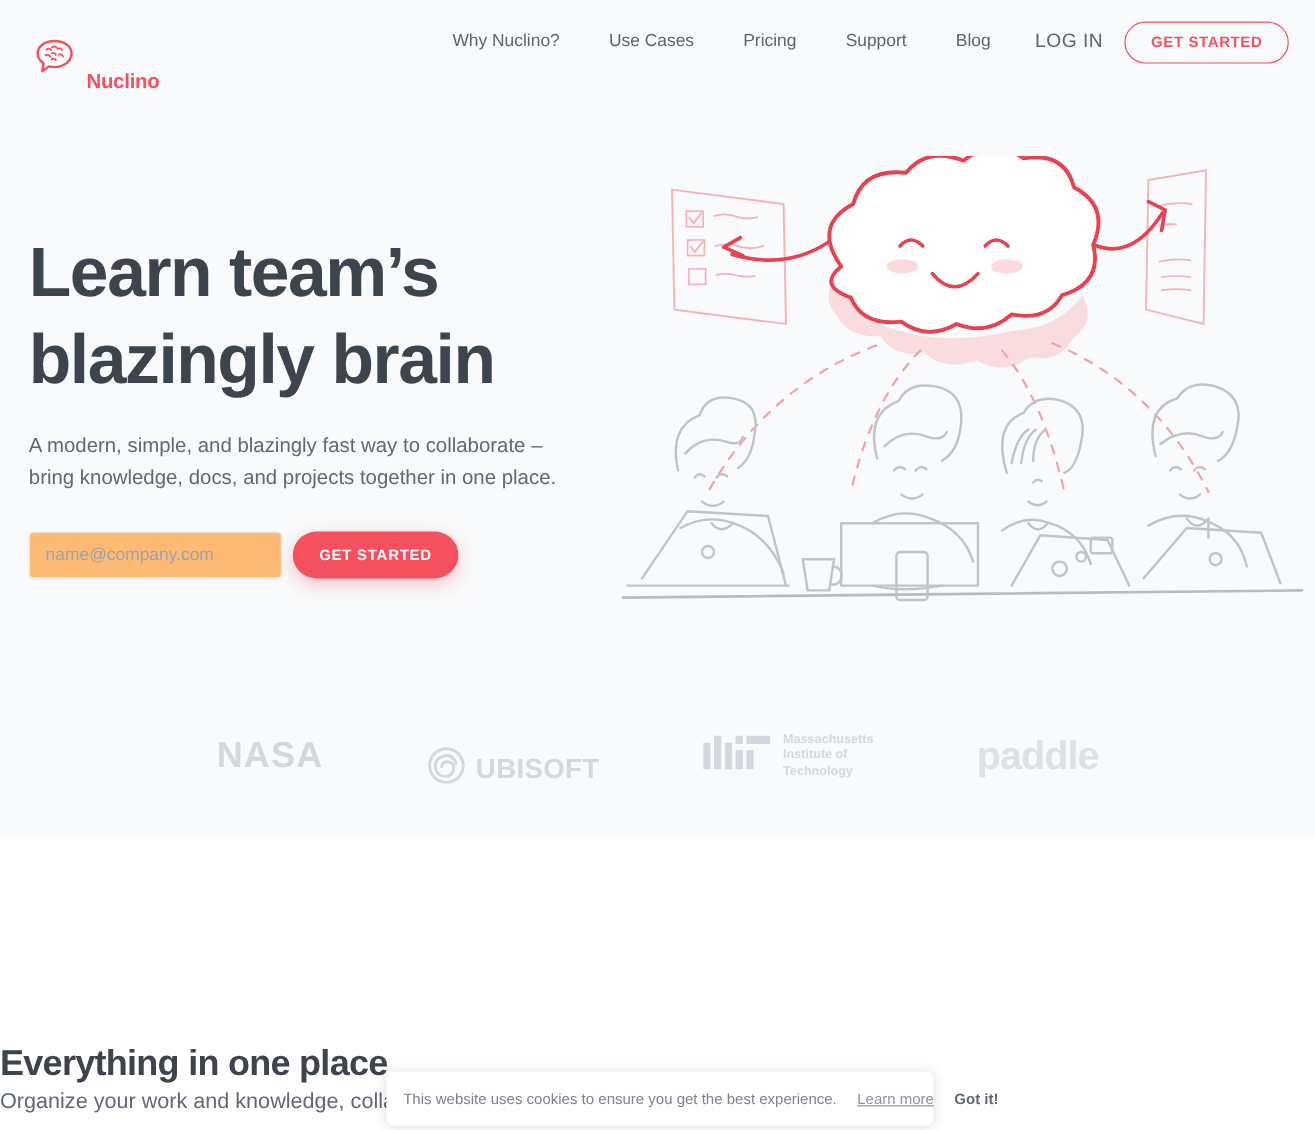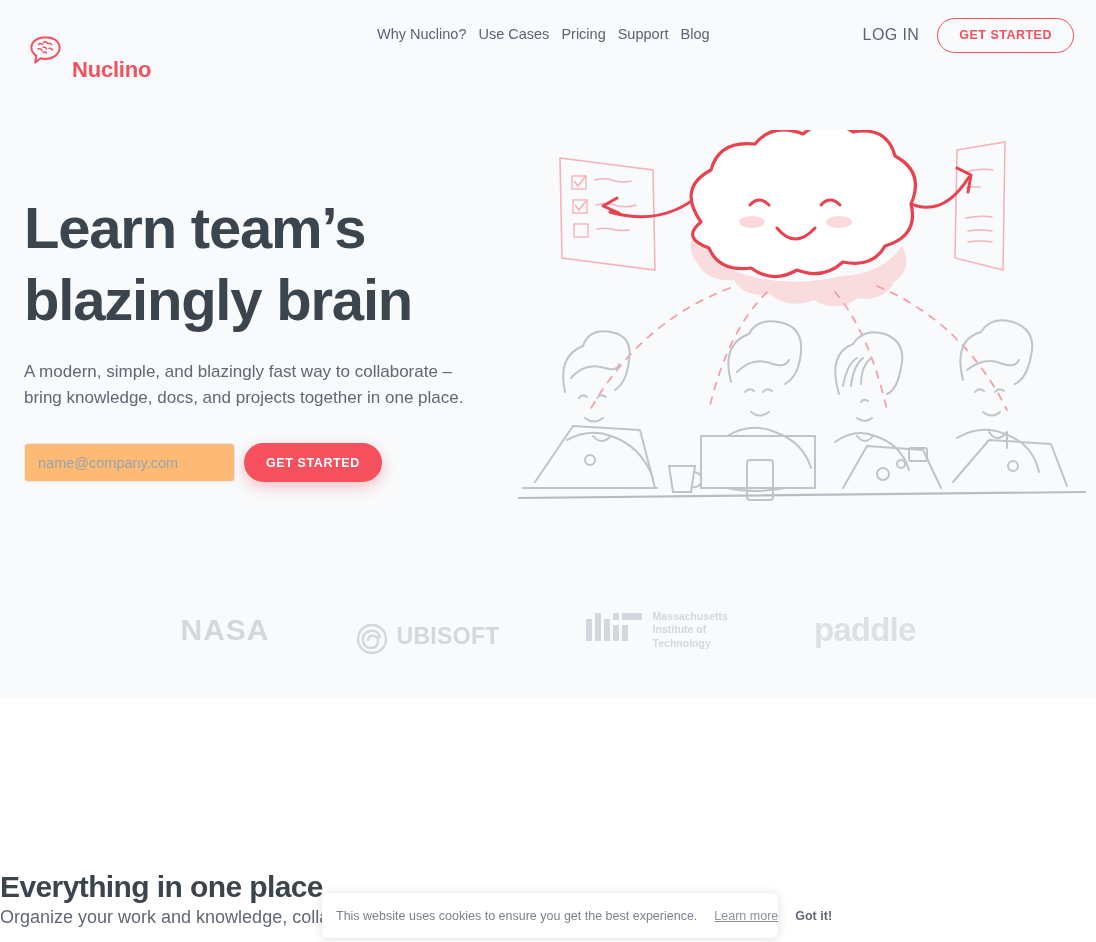--- a/index.html
+++ b/index.html
@@ -39,33 +39,33 @@
     position: absolute;
     left: 29px; top: 18px;
     display: flex;
     align-items: center;
     gap: 9px;
     text-decoration: none;
   }
   .logo-icon { width: 34px; height: 30px; display: block; }
   .logo-text {
     color: #f4505e;
-    font-size: 22px;
+    font-size: 17px;
     font-weight: bold;
     letter-spacing: -0.2px;
     line-height: 1;
     margin-top: 41px;
   }
 
   .nav {
     position: absolute;
     left: 377px; top: 25px;
     display: flex;
     align-items: center;
-    gap: 12px;
+    gap: 41px;
   }
   .nav a {
     color: #5a6472;
     font-size: 14.5px;
     text-decoration: none;
     white-space: nowrap;
     line-height: 18px;
   }
 
   .header-right {
@@ -178,21 +178,21 @@
     z-index: 5;
   }
   .client-logo { opacity: 1; display: flex; align-items: center; }
   .nasa-text {
     color: #d3d8de;
     font-size: 30px;
     font-weight: bold;
     letter-spacing: 1px;
     font-family: "Liberation Sans", sans-serif;
   }
-  .ubisoft-wrap { display: flex; align-items: flex-start; gap: 9px; margin-top: 21px; }
+  .ubisoft-wrap { display: flex; align-items: center; gap: 9px; margin-top: 21px; }
   .ubisoft-text {
     color: #d3d8de;
     font-size: 23px;
     font-weight: bold;
     letter-spacing: 0.3px;
   }
   .mit-wrap { display: flex; align-items: center; gap: 11px; }
   .mit-sub {
     color: #d3d8de;
     font-size: 10.5px;

